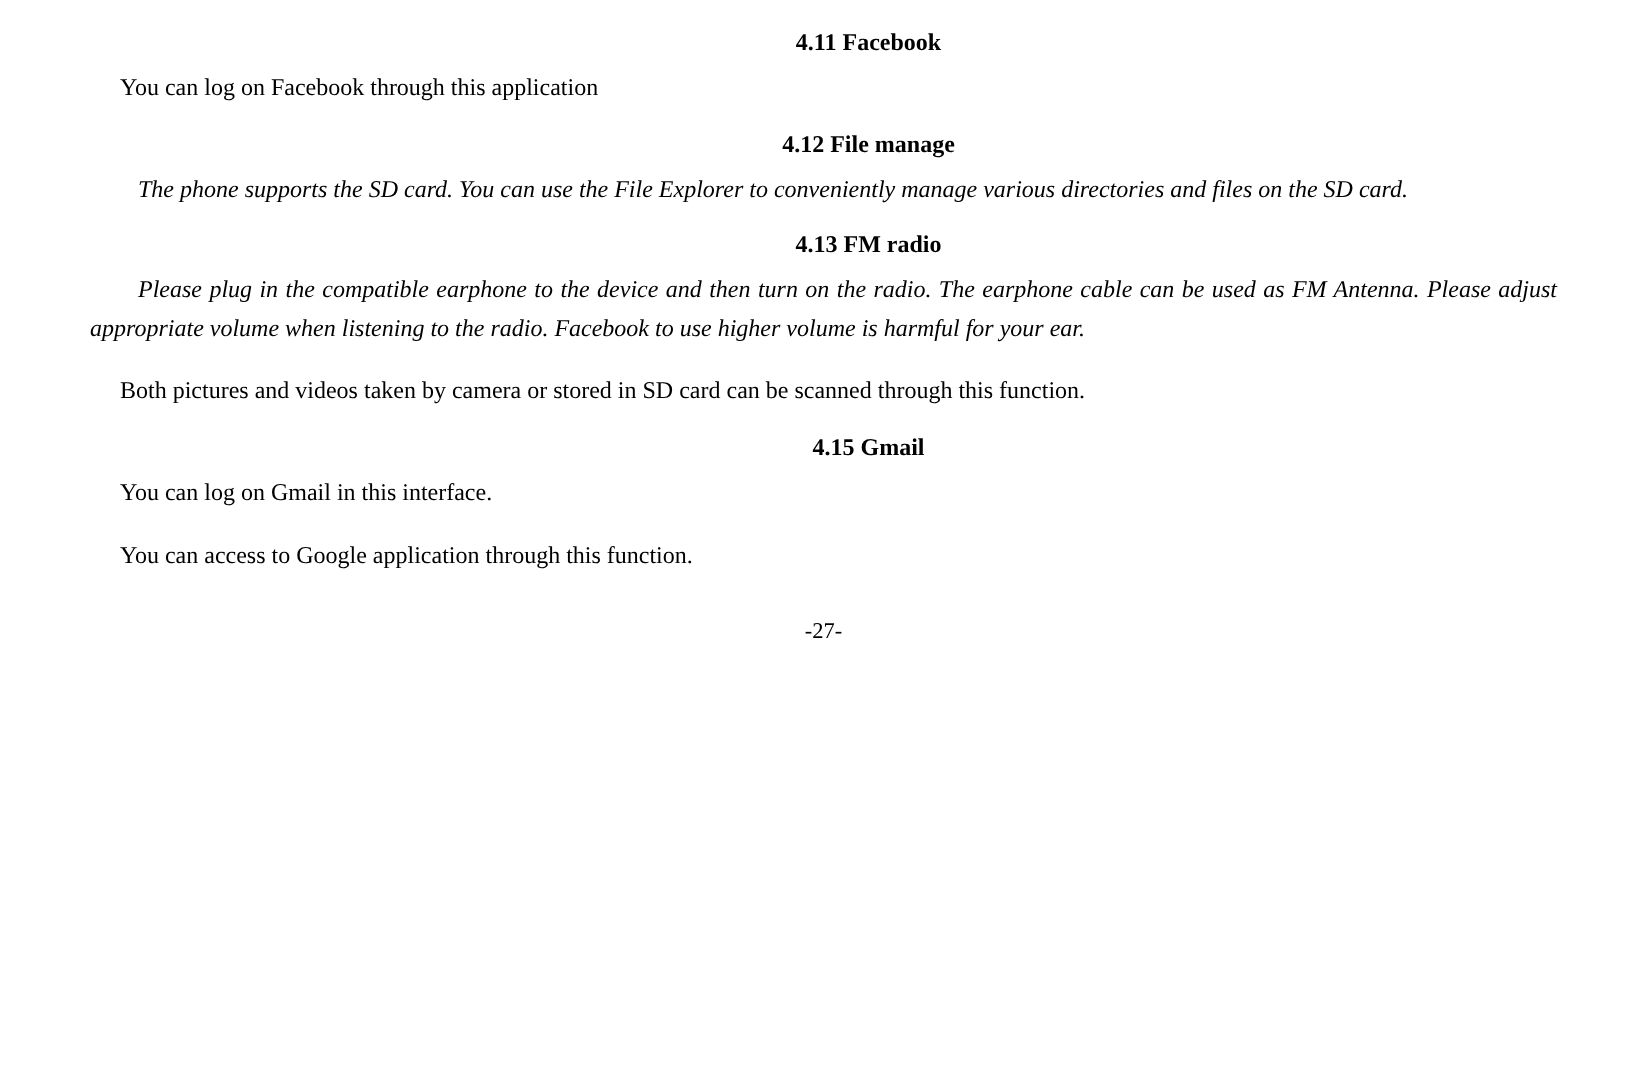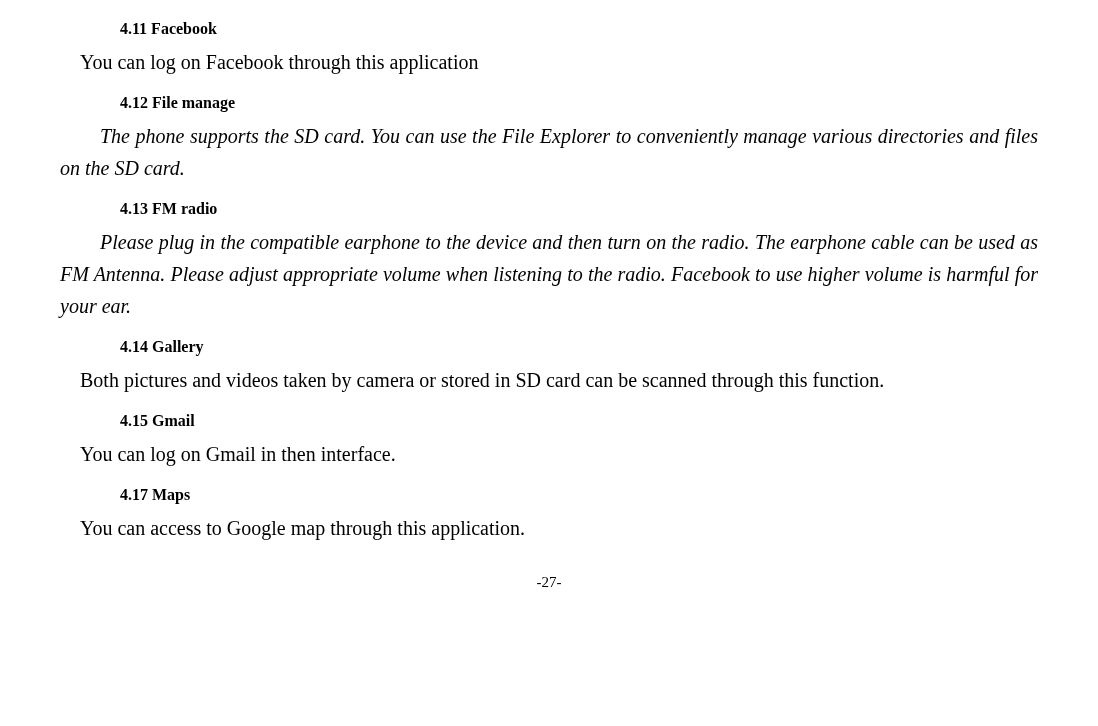--- a/index.html
+++ b/index.html
@@ -16,24 +16,25 @@
       width: 1098px;
       min-height: 726px;
       padding: 20px 60px 40px 60px;
     }
 
     .section-heading {
       font-weight: bold;
       font-size: 16px;
       margin-bottom: 8px;
       padding-left: 60px;
+      text-align: center;
     }
 
     .section-paragraph {
-      font-size: 20px;
+      font-size: 16px;
       line-height: 1.6;
       margin-bottom: 16px;
       text-align: justify;
     }
 
     .section-paragraph.indented {
       text-indent: 2em;
       font-style: italic;
     }
 
@@ -65,33 +66,29 @@
     <div class="section-heading">4.12  File manage</div>
     <p class="section-paragraph indented">The phone supports the SD card. You can use the File Explorer to conveniently manage various directories and files on the SD card.</p>
   </div>
 
   <div class="section-block">
     <div class="section-heading">4.13  FM radio</div>
     <p class="section-paragraph indented">Please plug in the compatible earphone to the device and then turn on the radio. The earphone cable can be used as FM Antenna. Please adjust appropriate volume when listening to the radio. Facebook to use higher volume is harmful for your ear.</p>
   </div>
 
   <div class="section-block">
-    <div class="section-heading">4.14  Gallery</div>
     <p class="section-paragraph left-padded">Both pictures and videos taken by camera or stored in SD card can be scanned through this function.</p>
   </div>
 
   <div class="section-block">
     <div class="section-heading">4.15  Gmail</div>
-    <p class="section-paragraph left-padded">You can log on Gmail in then interface.</p>
+    <p class="section-paragraph left-padded">You can log on Gmail in this interface.</p>
   </div>
 
   <div class="section-block">
+    <p class="section-paragraph left-padded">You can access to Google application through this function.</p>
   </div>
 
-  <div class="section-block">
-    <div class="section-heading">4.17  Maps</div>
-    <p class="section-paragraph left-padded">You can access to Google map through this application.</p>
-  </div>
 
   <div class="page-footer">
     <span>-27-</span>
   </div>
 </div>
 
 </body></html>

